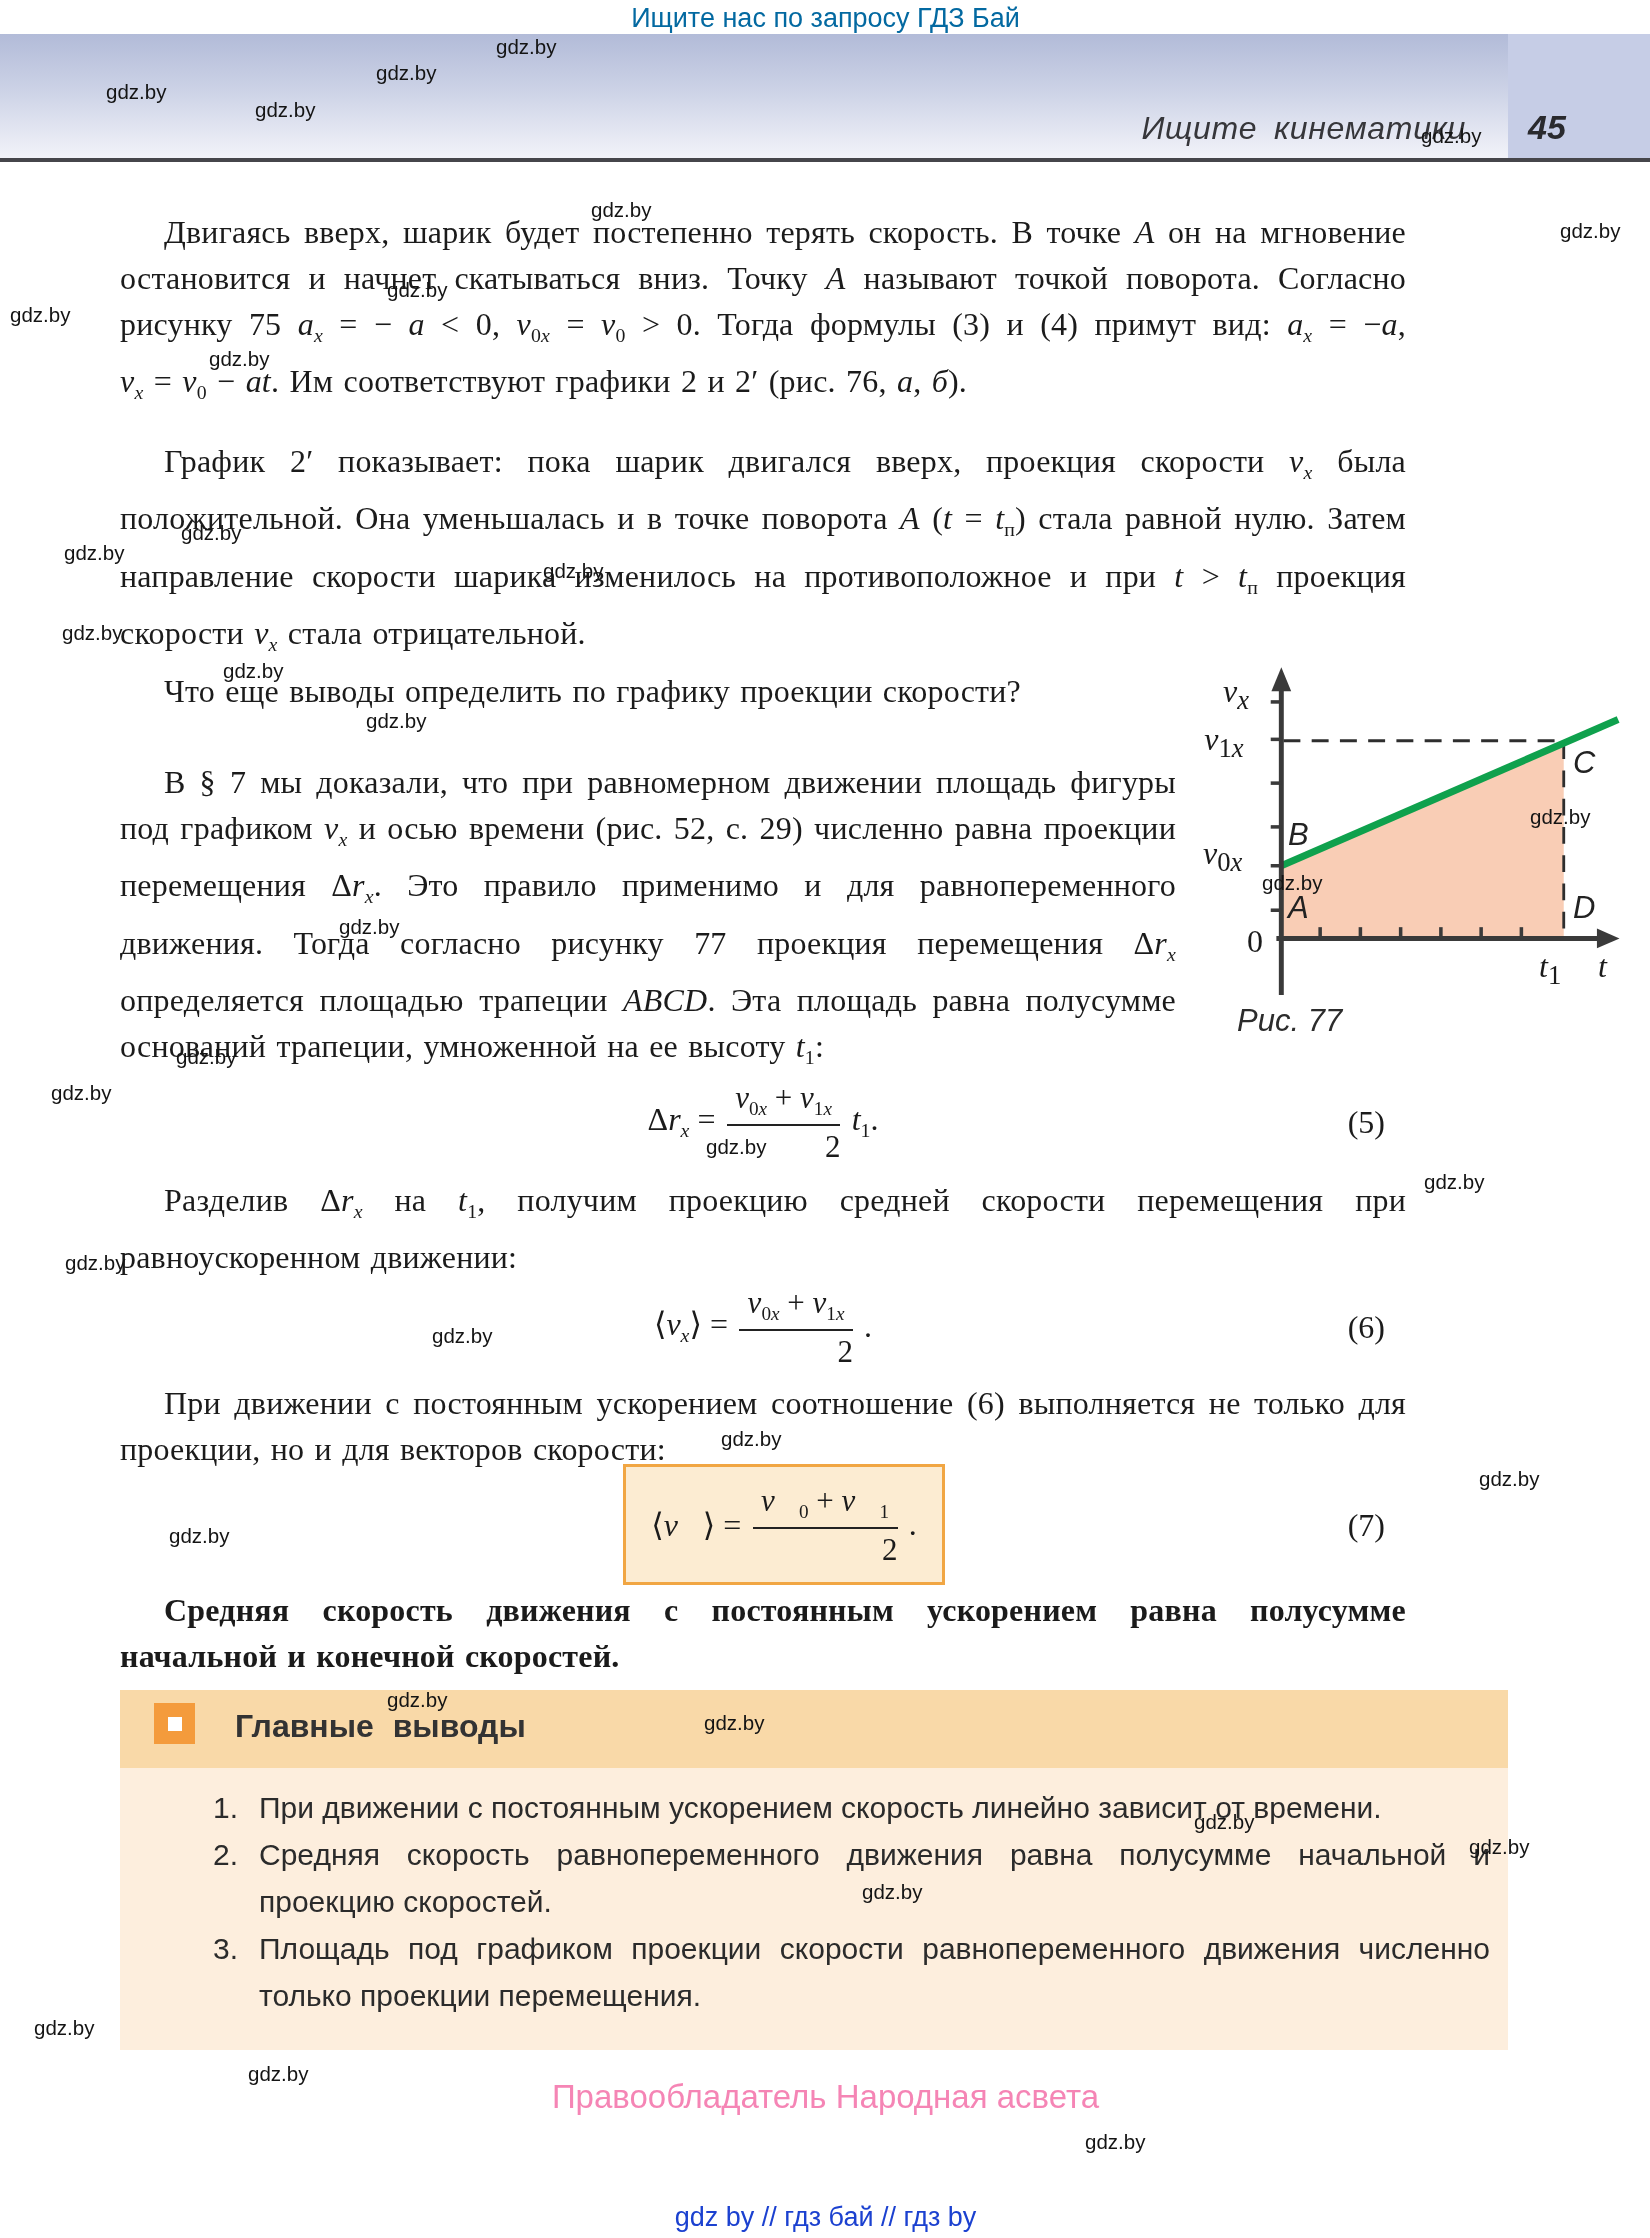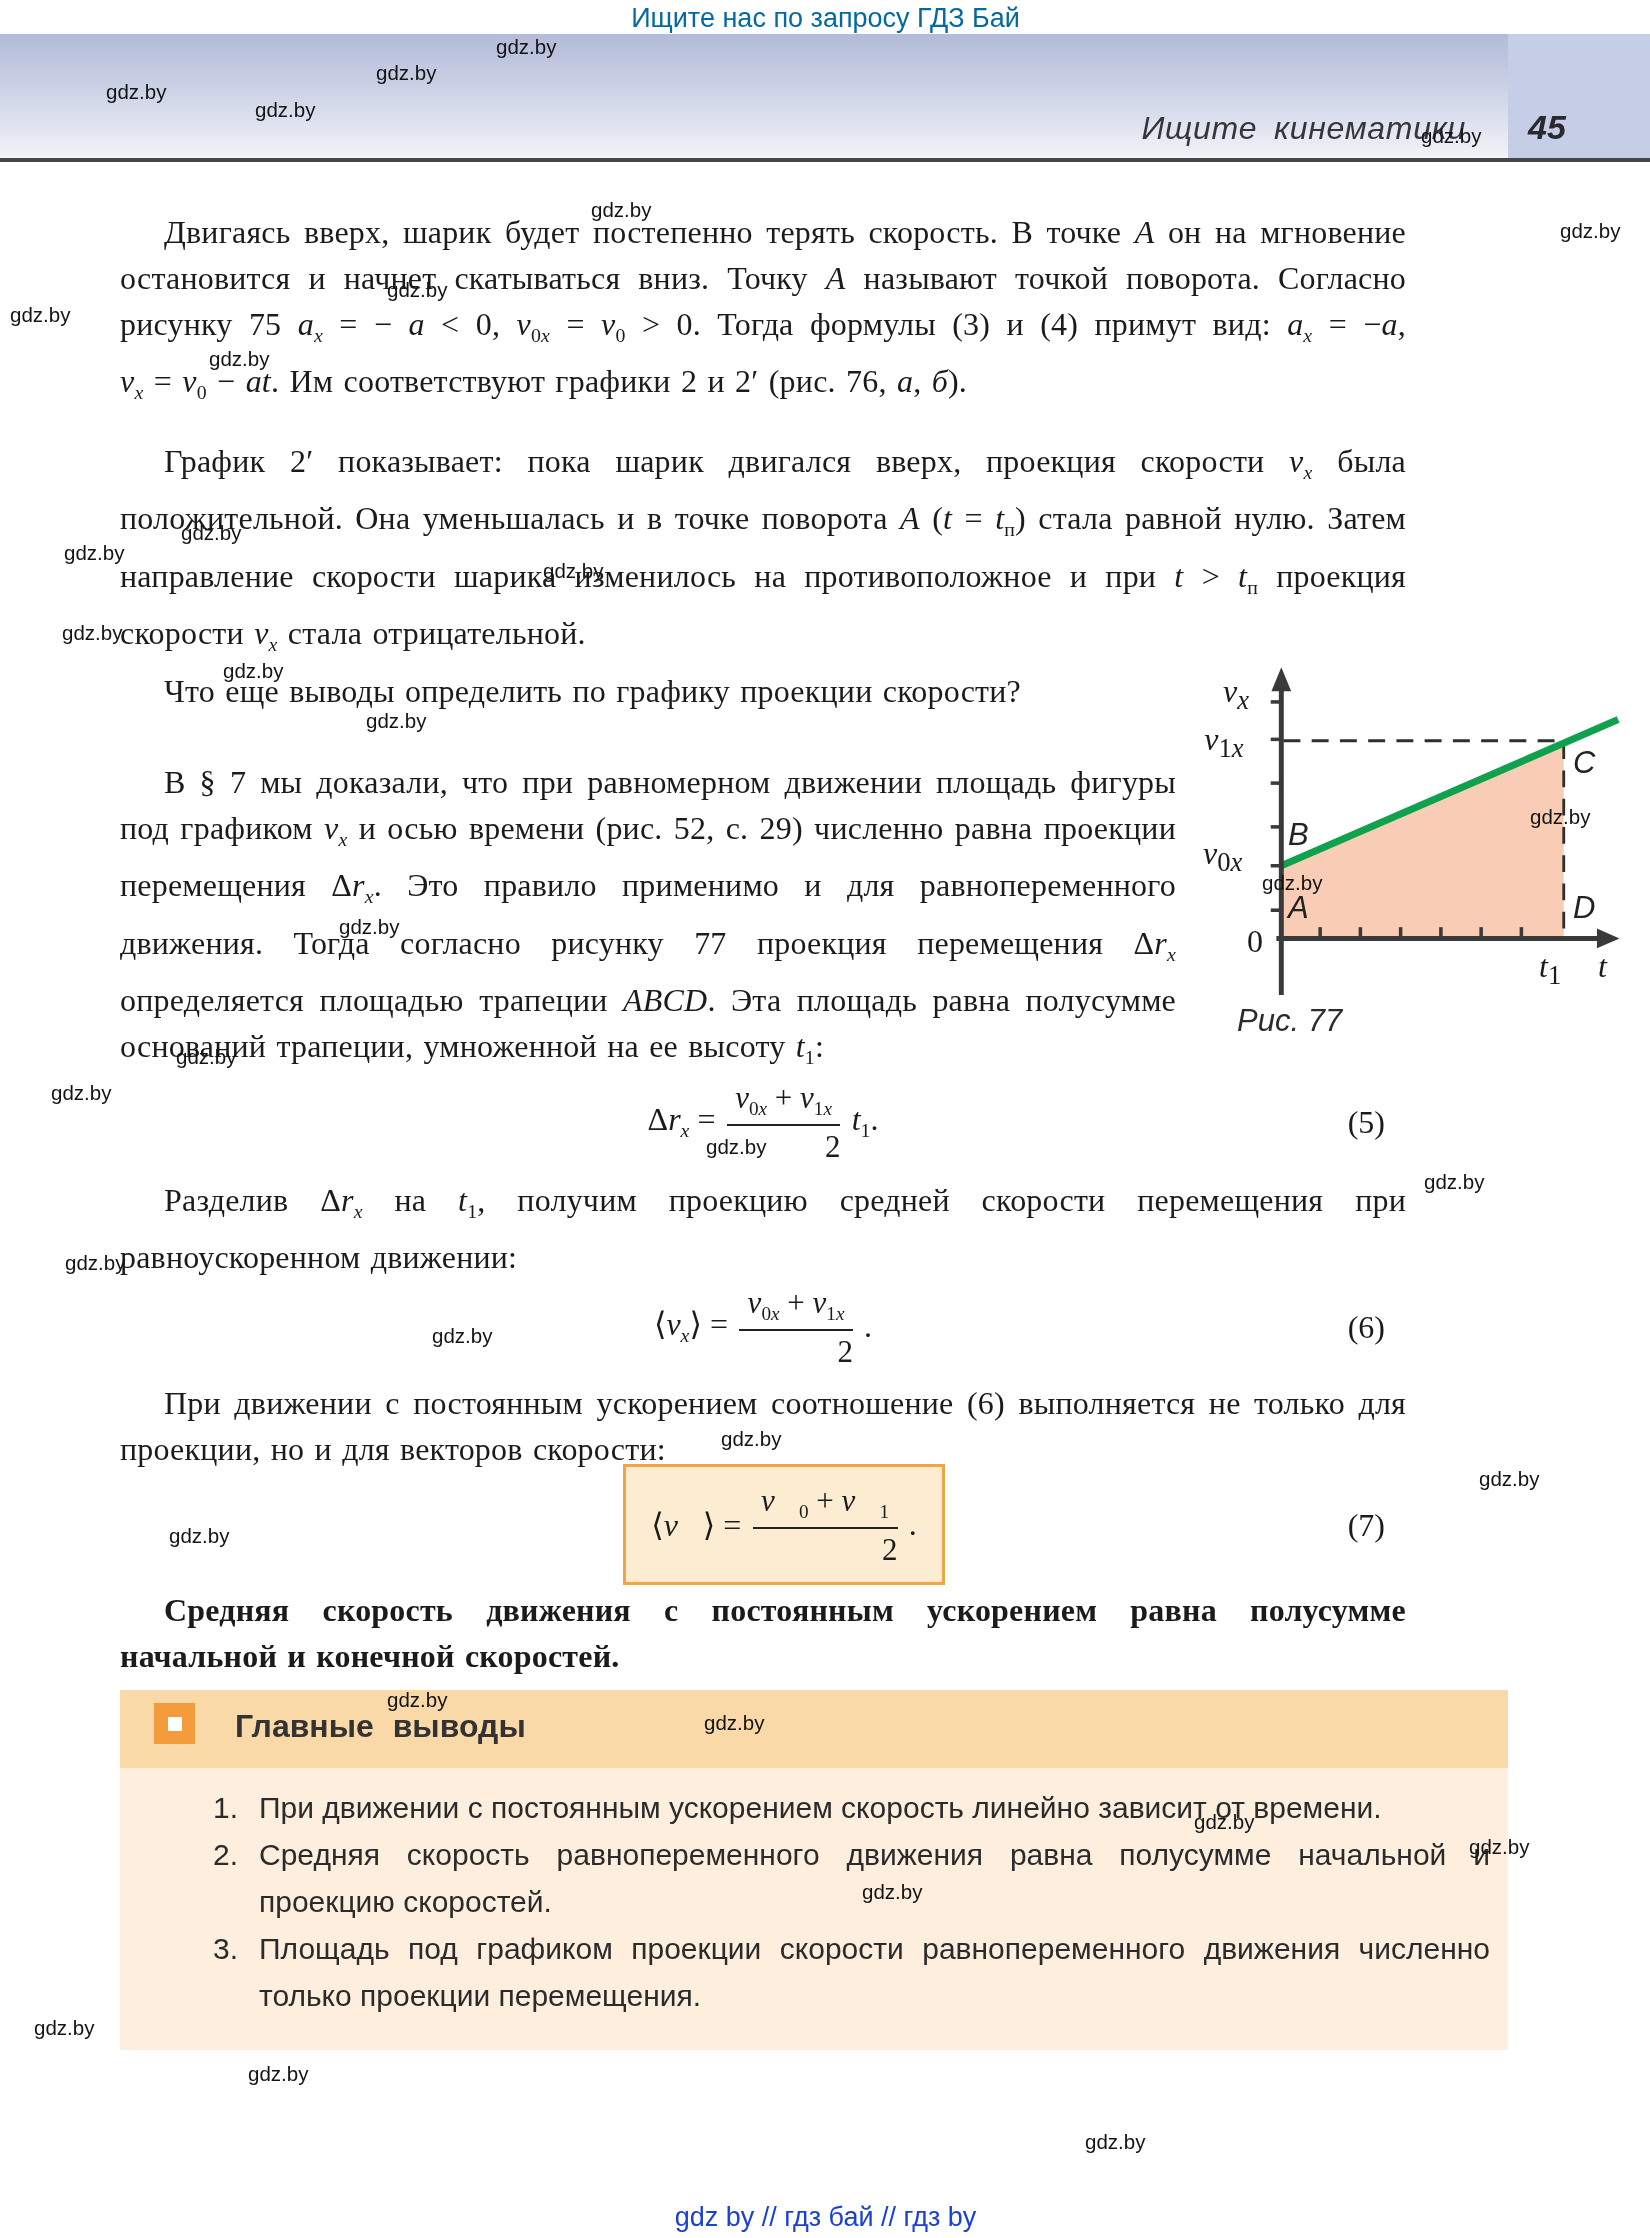--- a/index.html
+++ b/index.html
@@ -192,20 +192,21 @@
   <div class="concl-icon">
       <div class="concl-icon-inner"></div>
     </div>
   <div class="concl-title">Главные выводы</div>
   <ol class="concl-list">
     <li>При движении с постоянным ускорением скорость линейно зависит от времени.</li>
     <li>Средняя скорость равнопеременного движения равна полусумме начальной и проекцию скоростей.</li>
     <li>Площадь под графиком проекции скорости равнопеременного движения численно только проекции перемещения.</li>
   </ol>
 
+  <div class="footer-pink">Правообладатель Народная асвета</div>
   <div class="footer-blue">gdz by  //  гдз бай  //  гдз by</div>
 
   <span class="wm" style="left:496px;top:35px;">gdz.by</span>
   <span class="wm" style="left:376px;top:61px;">gdz.by</span>
   <span class="wm" style="left:106px;top:80px;">gdz.by</span>
   <span class="wm" style="left:255px;top:98px;">gdz.by</span>
   <span class="wm" style="left:1421px;top:124px;">gdz.by</span>
   <span class="wm" style="left:591px;top:198px;">gdz.by</span>
   <span class="wm" style="left:1560px;top:219px;">gdz.by</span>
   <span class="wm" style="left:387px;top:278px;">gdz.by</span>

